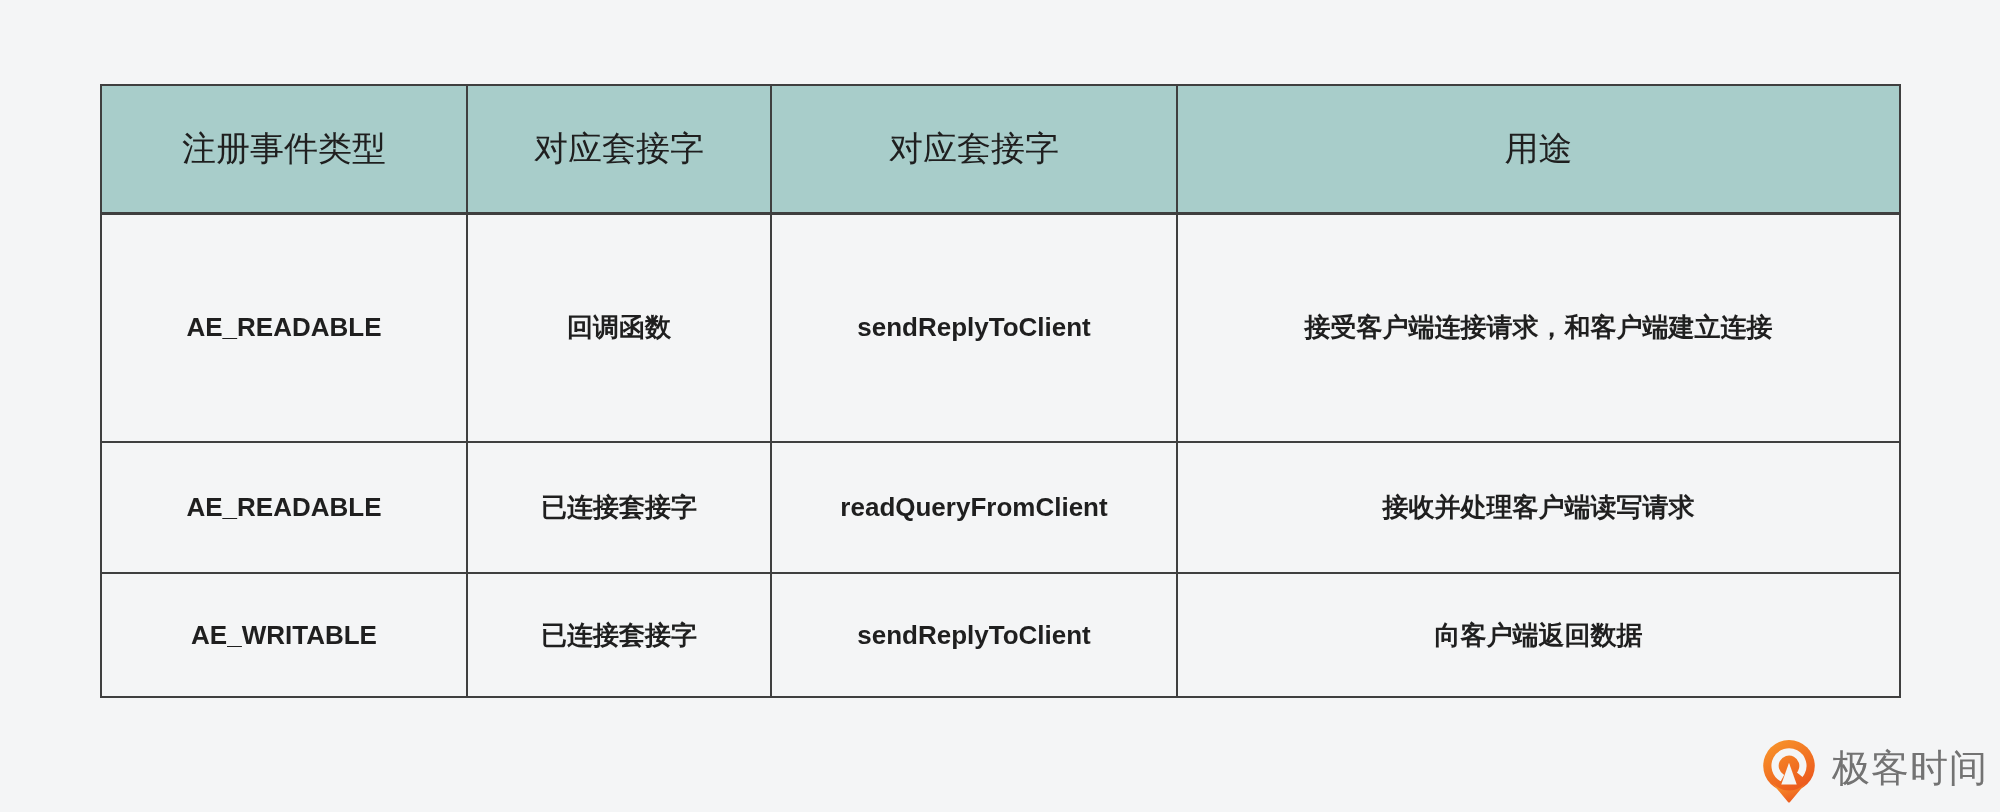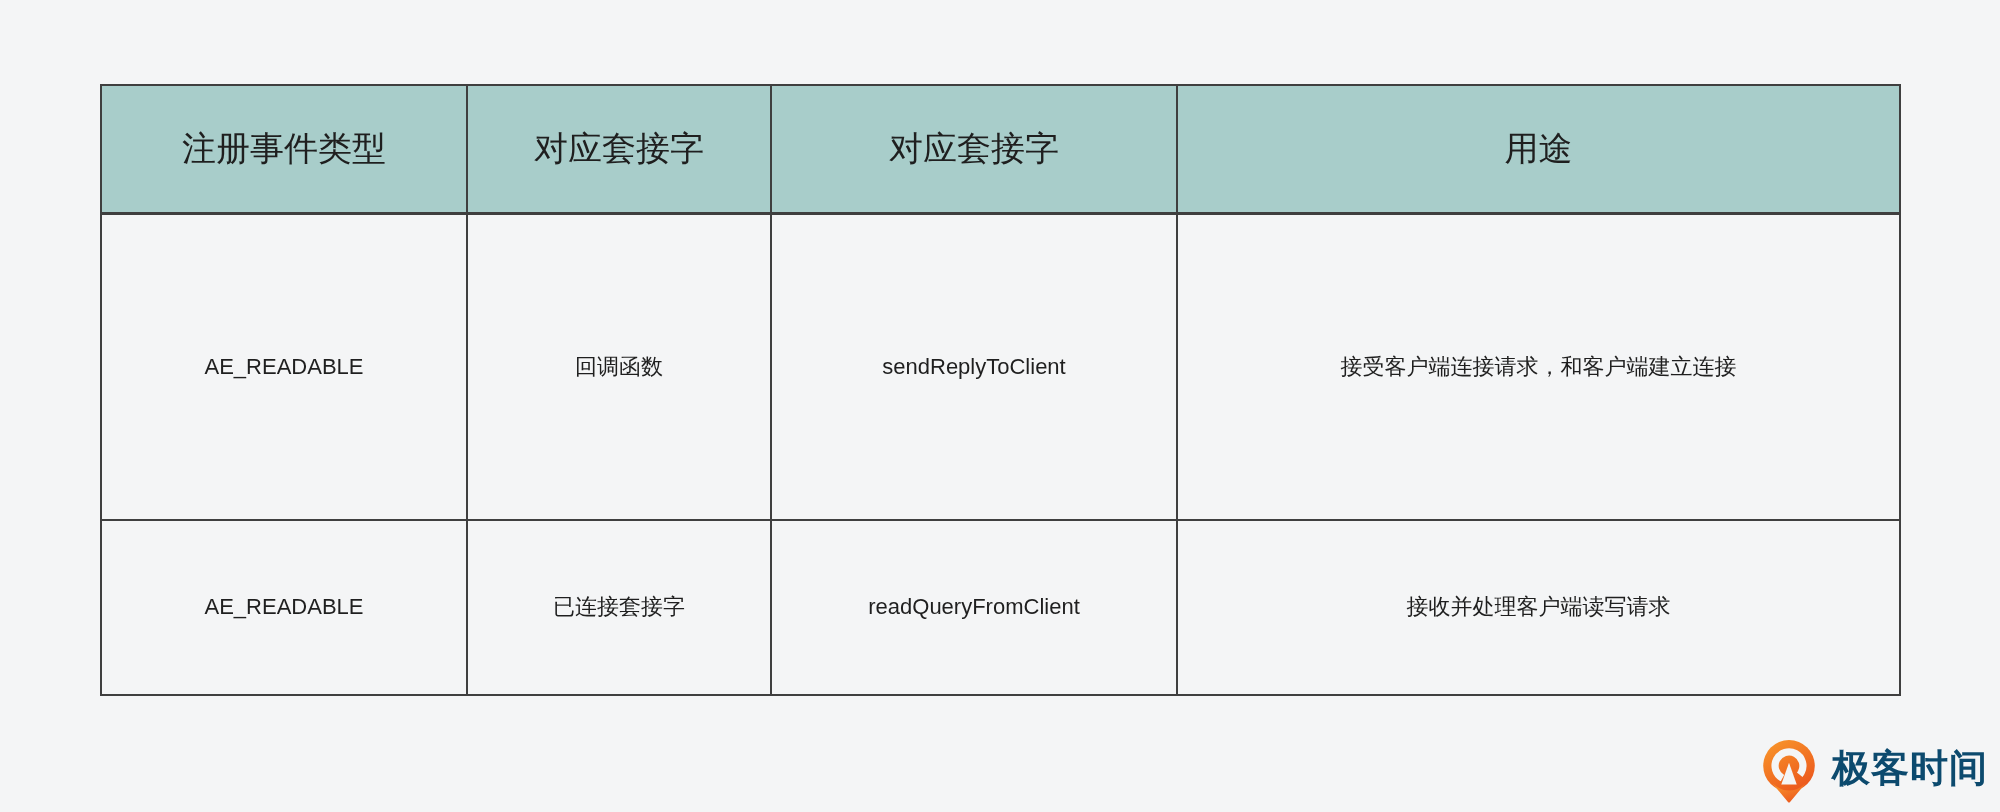--- a/index.html
+++ b/index.html
@@ -32,21 +32,22 @@
     vertical-align: middle;
     padding: 0 12px;
     font-weight: normal;
   }
   .event-table th {
     background: #a8cdca;
     font-size: 34px;
     border-bottom-width: 3px;
   }
   .event-table td {
-    font-size: 22px;
+    font-size: 26px;
+    font-weight: bold;
   }
   .row-header   { height: 128px; }
   .row-1        { height: 229px; }
   .row-2        { height: 131px; }
   .row-3        { height: 124px; }
   .col-1 { width: 366px; }
   .col-2 { width: 304px; }
   .col-3 { width: 406px; }
   .col-4 { width: 723px; }
 
@@ -59,22 +60,22 @@
     gap: 10px;
   }
   .brand-icon {
     width: 66px;
     height: 66px;
     flex: 0 0 auto;
   }
   .brand-text {
     font-size: 38px;
     letter-spacing: 1px;
-    color: #0c4a6e;
-    font-weight: 700;
+    color: #737373;
+    font-weight: 400;
     line-height: 1;
     padding-bottom: 6px;
   }
 </style>
 </head>
 <body>
 
 <table class="event-table">
   <colgroup>
     <col class="col-1">
@@ -96,20 +97,26 @@
       <td>回调函数</td>
       <td>sendReplyToClient</td>
       <td>接受客户端连接请求，和客户端建立连接</td>
     </tr>
     <tr class="row-2">
       <td>AE_READABLE</td>
       <td>已连接套接字</td>
       <td>readQueryFromClient</td>
       <td>接收并处理客户端读写请求</td>
     </tr>
+    <tr class="row-3">
+      <td>AE_WRITABLE</td>
+      <td>已连接套接字</td>
+      <td>sendReplyToClient</td>
+      <td>向客户端返回数据</td>
+    </tr>
   </tbody>
 </table>
 
 <div class="brand">
   <svg class="brand-icon" viewBox="0 0 64 64" aria-hidden="true">
     <defs>
       <linearGradient id="og" x1="0" y1="0" x2="0.6" y2="1">
         <stop offset="0" stop-color="#f9992b"></stop>
         <stop offset="1" stop-color="#ec5a1e"></stop>
       </linearGradient>

